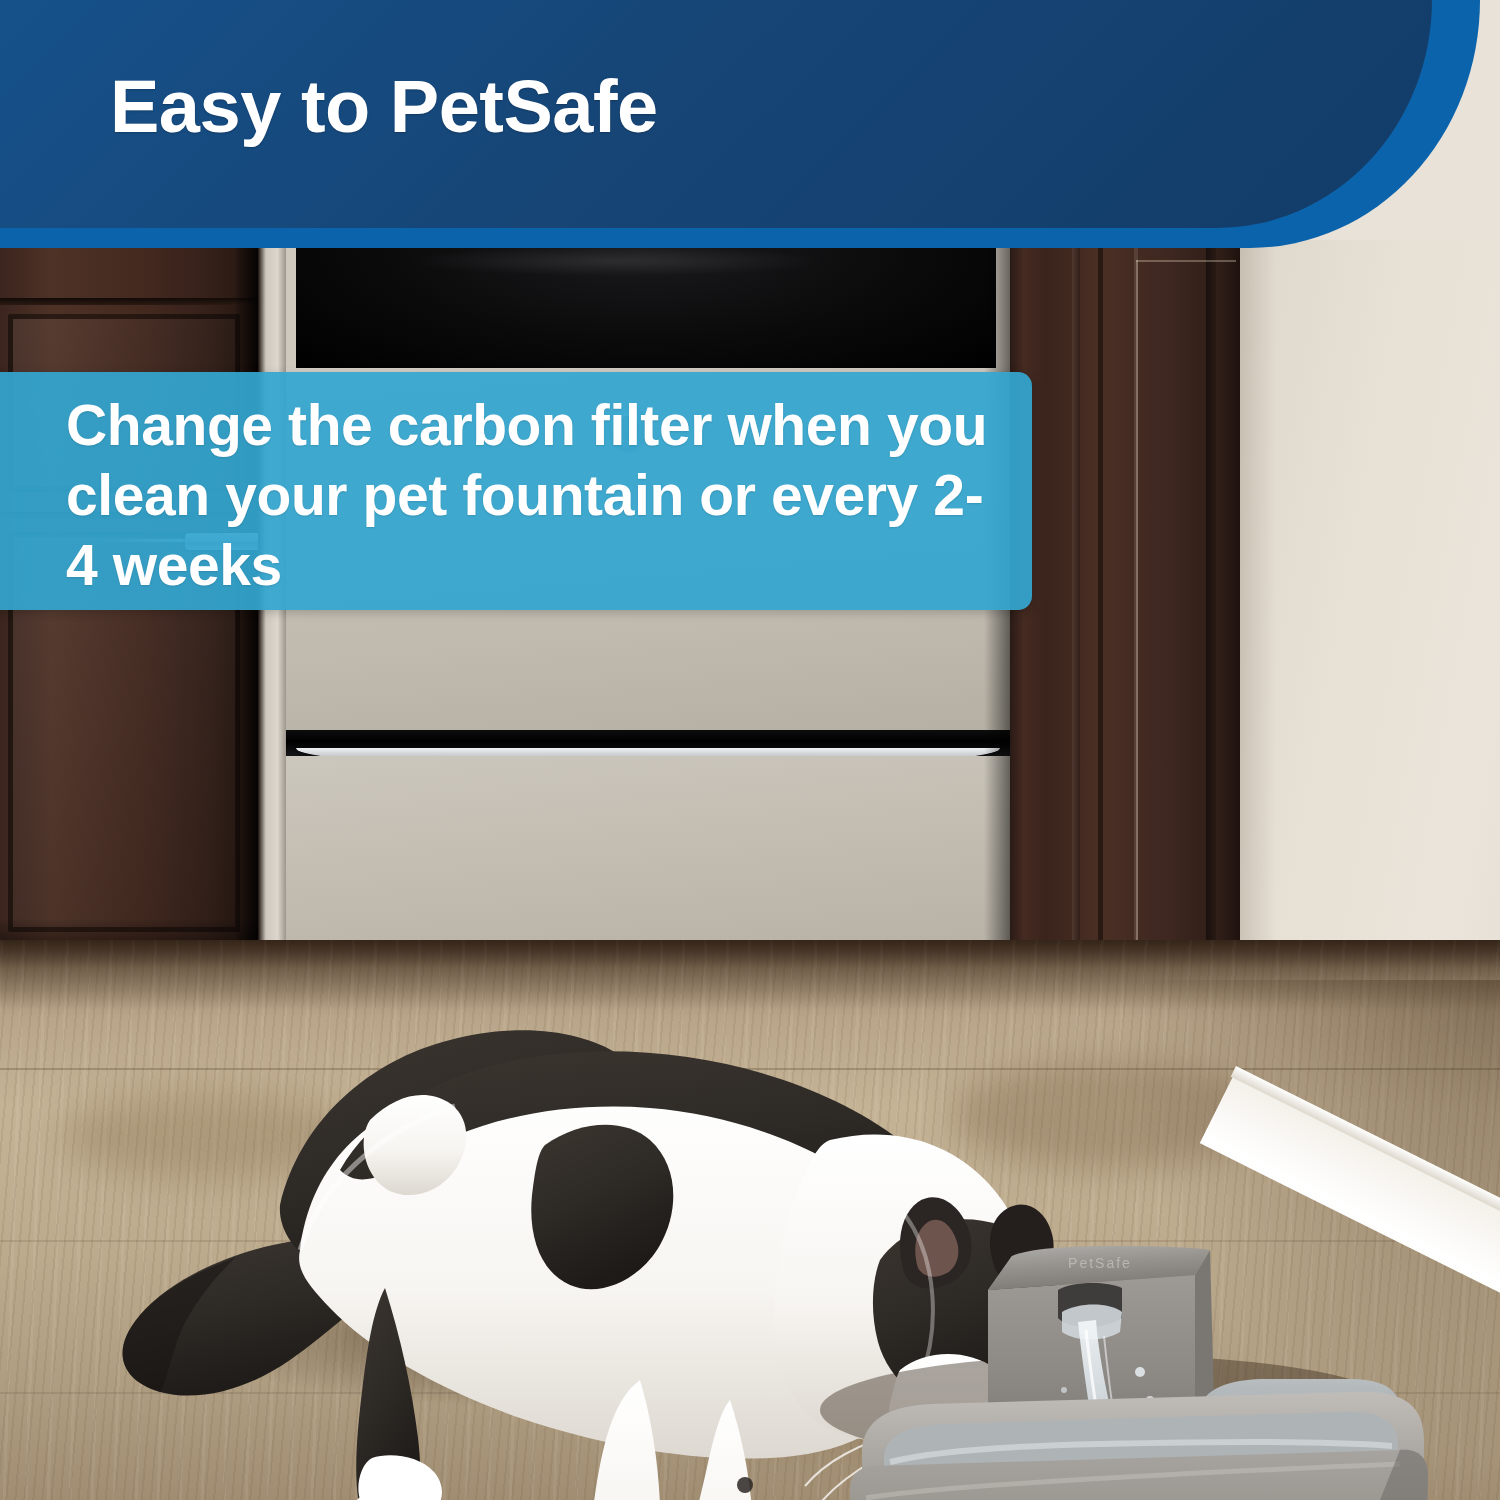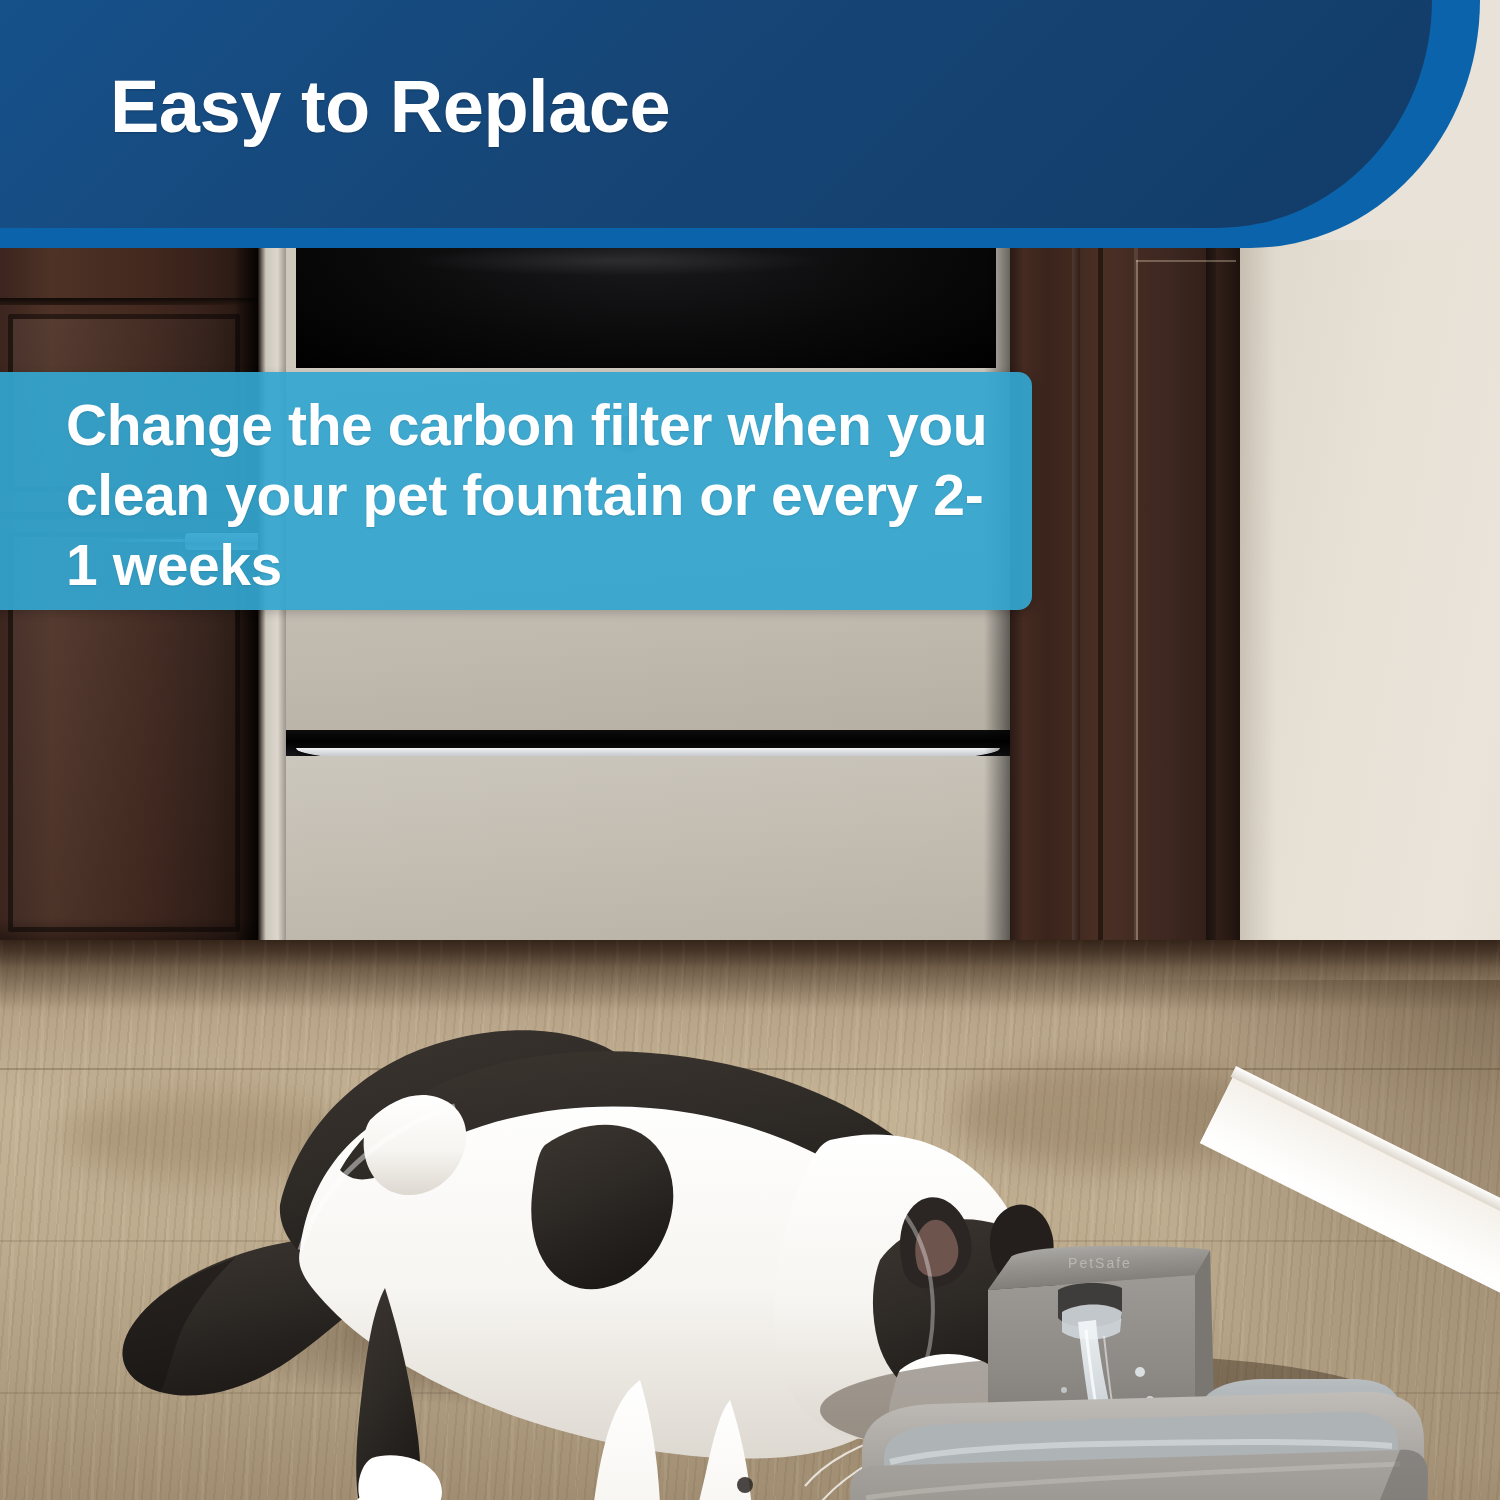--- a/index.html
+++ b/index.html
@@ -638,20 +638,20 @@
       <path d="M1400 1210 C 1418 1208, 1428 1218, 1428 1234
                L1426 1360 C 1424 1392, 1404 1410, 1366 1414
                L1376 1270 Z" fill="#6d6a66" opacity=".55"></path>
     </svg>
 
   </div>
 
   <div class="banner-wrap">
     <div class="banner-light"></div>
     <div class="banner-dark"></div>
-    <div class="banner-title">Easy to Replace</div>
+    <div class="banner-title">Easy to PetSafe</div>
   </div>
 
   <div class="caption-box">
-    <div class="caption-text">Change the carbon filter when you clean your pet fountain or every 2-1 weeks</div>
+    <div class="caption-text">Change the carbon filter when you clean your pet fountain or every 2-4 weeks</div>
   </div>
 
 </div>
 
 </body></html>

